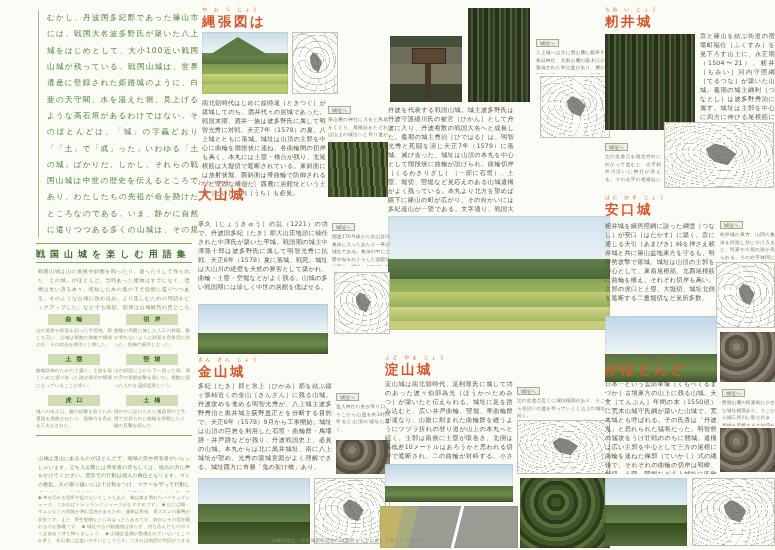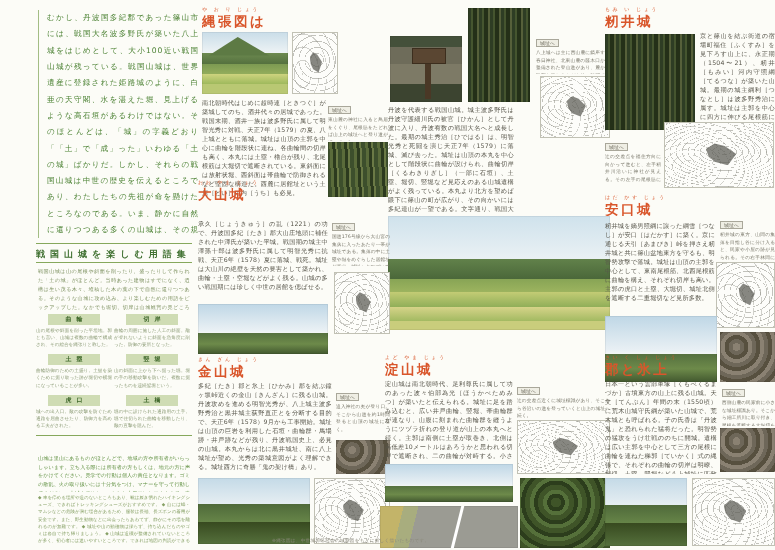--- a/index.html
+++ b/index.html
@@ -197,21 +197,21 @@
   <div class="abs ph ph-road" style="left:380px;top:506px;width:138px;height:42px;"></div>
   <div class="abs" style="left:517px;top:378px;width:93px;height:40px;">
     <span class="trail-label">城址へ</span>
     <div class="trail-text">辻の交差点近くに城址標識があり、そこから谷沿いの道を登っていくと山上の城址へ続く。</div>
   </div>
   <div class="map" style="left:517px;top:420px;width:93px;height:54px;"></div>
   <div class="abs ph ph-trees" style="left:520px;top:478px;width:90px;height:70px;"></div>
 
   <div class="abs" style="left:605px;top:354px;width:100px;">
     <div class="furi">さい く しょ じょう</div>
-    <div class="cname">郡と氷上</div>
+    <div class="cname">がほとんど</div>
   </div>
   <div class="abs cbody" style="left:605px;top:380px;width:112px;height:94px;">日本一という雲部車塚［くもべくるまづか］古墳東方の山上に残る山城。天文［てんぶん］年間の末（1550頃）に荒木山城守氏綱が築いた山城で、荒木城とも呼ばれる。子の氏香は「丹波鬼」と恐れられた猛将だった。明智勢の猛攻をうけ壮戦ののちに開城。遺構は広い主郭を中心として三方の尾根に曲輪を連ねた梯郭［ていかく］式の縄張で、それぞれの曲輪の切岸は明瞭、堀切、土塁、竪堀など八上城址に匹敵する。</div>
   <div class="abs" style="left:722px;top:380px;width:53px;height:46px;">
     <span class="trail-label">城址へ</span>
     <div class="trail-text">西側山麓の民家前に小さな城址標識あり。そこから細工所川に取り付き、尾根を遮断する大堀切を越えれば、山上の城址まで続いている。</div>
   </div>
   <div class="abs ph ph-rocks" style="left:720px;top:428px;width:55px;height:44px;"></div>
   <div class="abs ph ph-greenridge" style="left:605px;top:478px;width:82px;height:68px;"></div>
   <div class="map" style="left:692px;top:478px;width:83px;height:68px;"></div>
 

